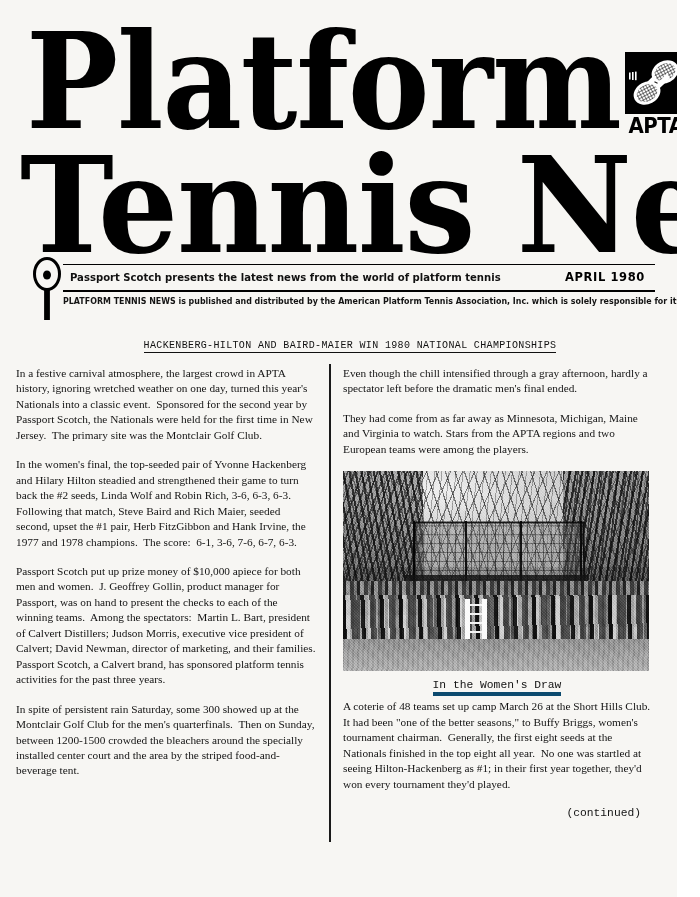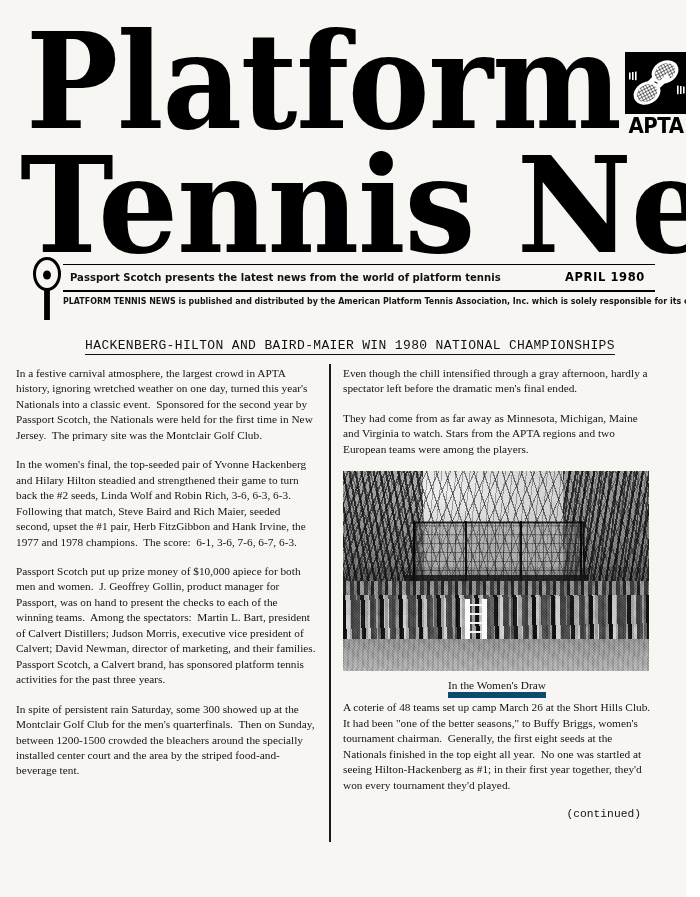--- a/index.html
+++ b/index.html
@@ -9,21 +9,20 @@
   }
   body {
     font-family: "Liberation Mono", "DejaVu Sans Mono", monospace;
   }
   #page {
     position: relative;
     width: 677px;
     height: 897px;
     background: #f7f6f3;
     overflow: hidden;
-    padding-left: 9px;
   }
 
   
   #masthead {
     position: absolute;
     left: 0; top: 0;
     width: 700px;
     height: 258px;
   }
   .mast-line {
@@ -151,21 +150,21 @@
     height: 66px;
   }
 
   
   #headline {
     position: absolute;
     left: 0;
     top: 338px;
     width: 700px;
     text-align: center;
-    font-size: 13px;
+    font-size: 10px;
     line-height: 16px;
     letter-spacing: 0.35px;
     color: #111111;
     white-space: nowrap;
   }
   #headline span.hl {
     border-bottom: 1px solid #111111;
     padding-bottom: 1px;
   }
 
@@ -321,23 +320,22 @@
     opacity: .85;
   }
   #photo-caption {
     margin-top: 7px;
     text-align: center;
     font-size: 11.3px;
     line-height: 15px;
     color: #131313;
   }
   #photo-caption span {
-    border-bottom: 6px solid #0c4a6e;
+    border-bottom: 4px solid #0c4a6e;
     padding-bottom: 1px;
-    font-family: Liberation Serif, serif;
   }
   #continued {
     margin-top: 12px;
     text-align: right;
     padding-right: 10px;
     font-size: 11.3px;
     color: #131313;
   }
 </style>
 </head>

